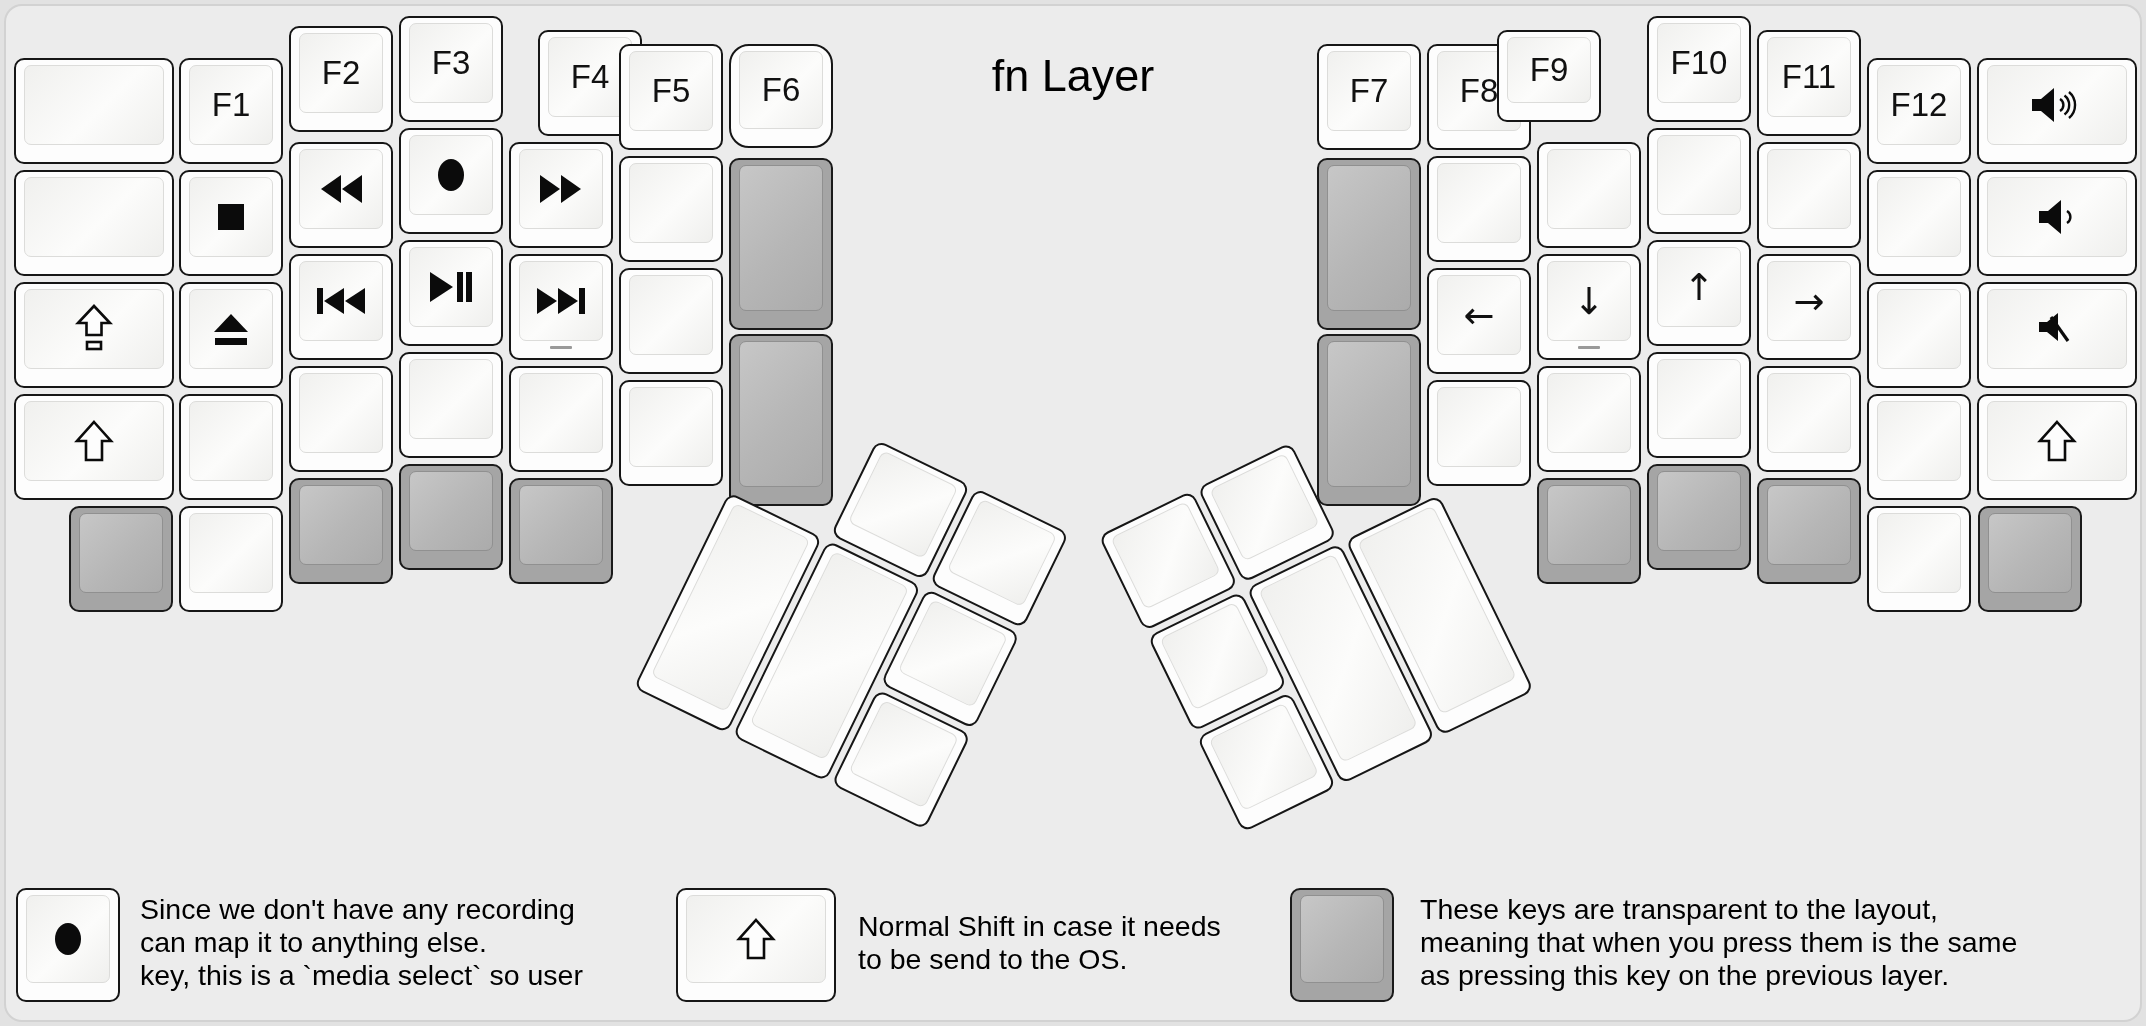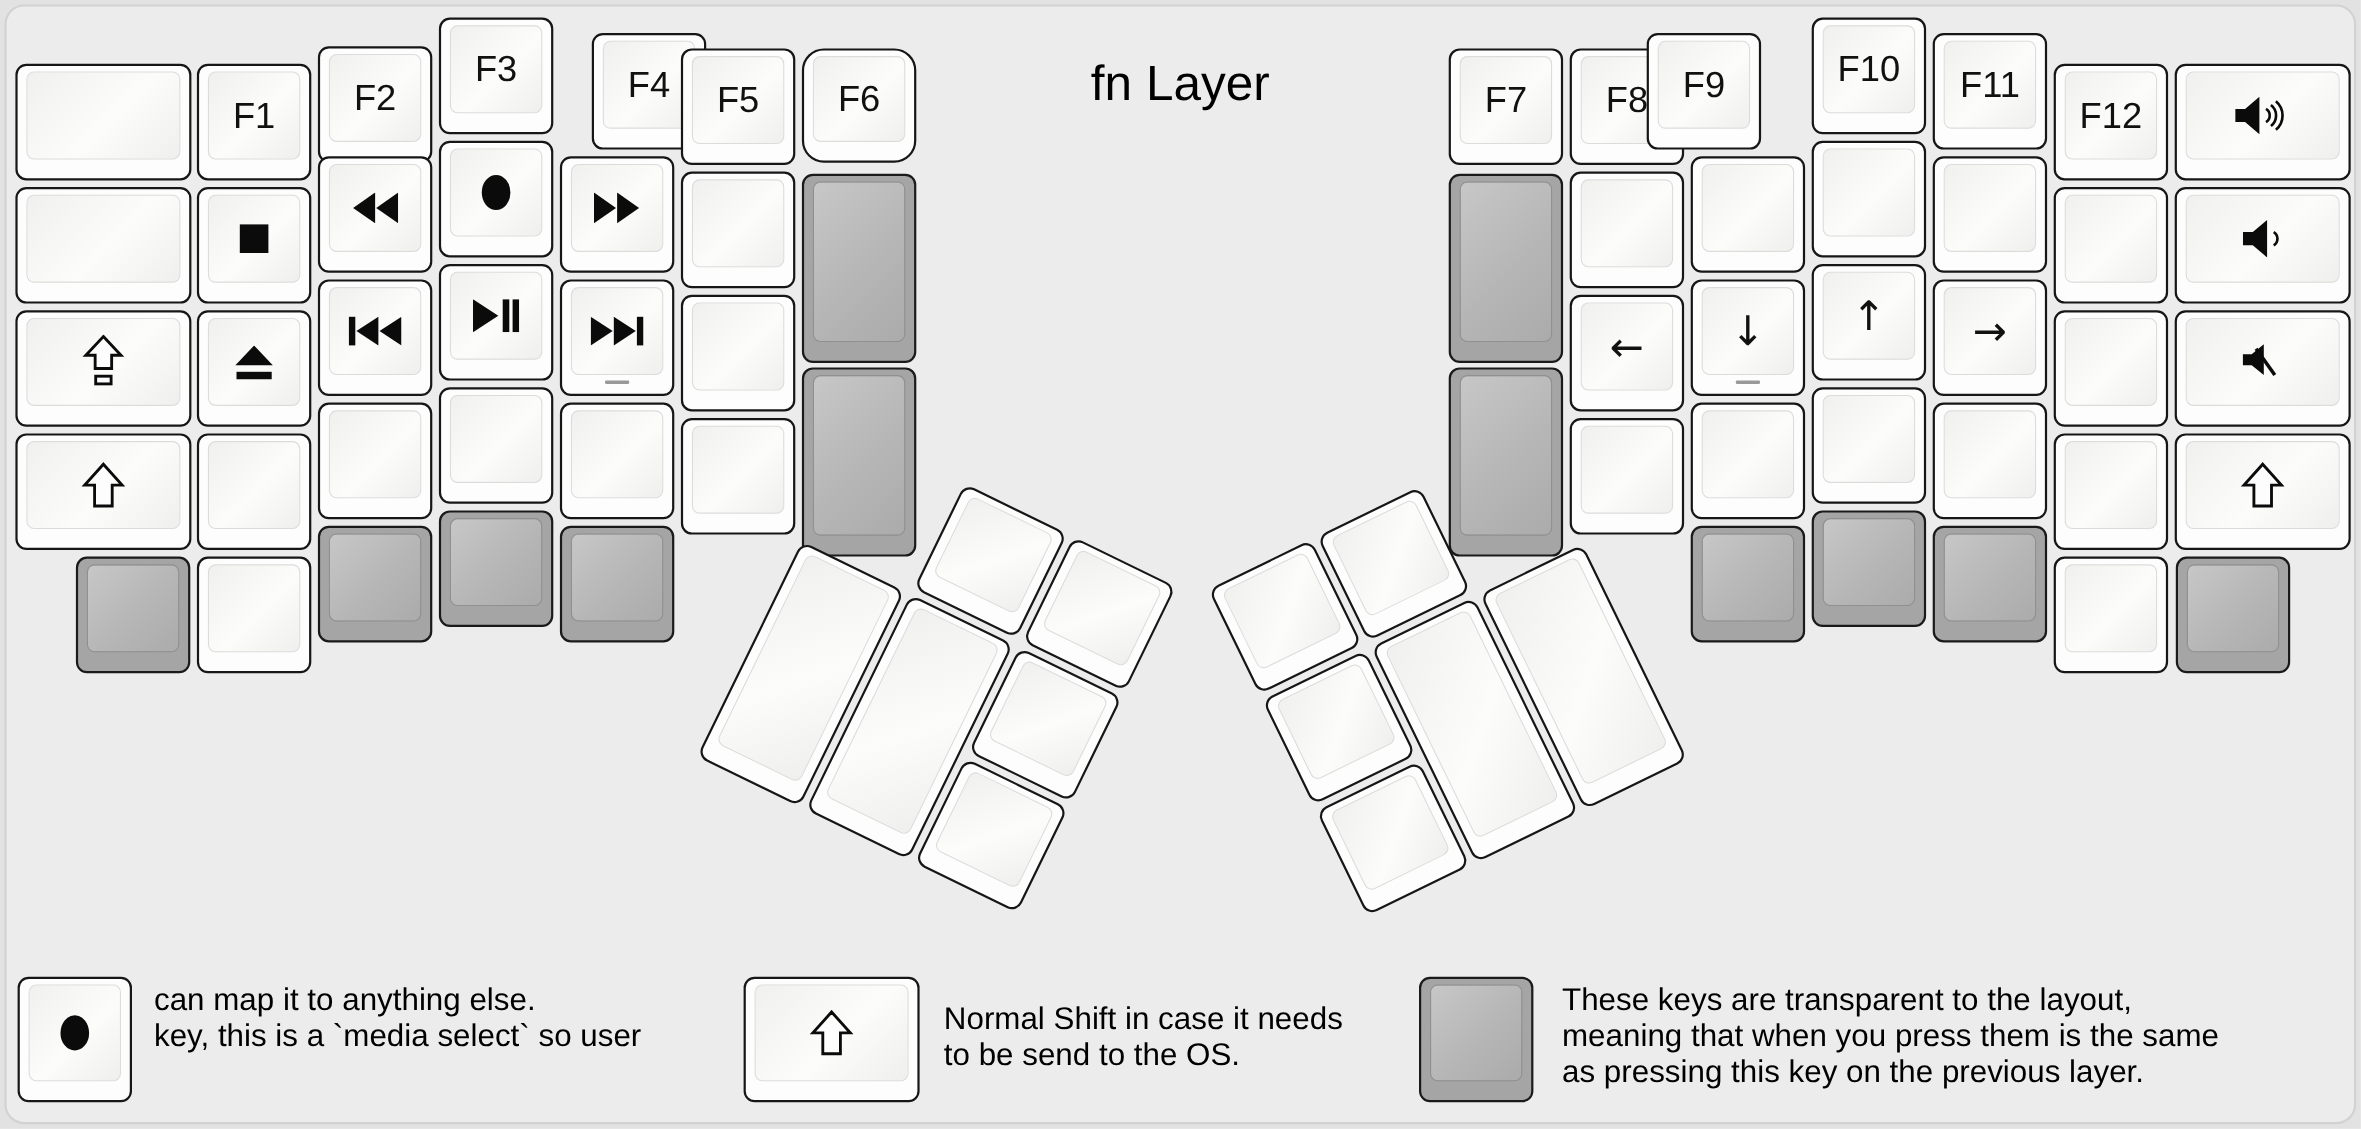--- a/index.html
+++ b/index.html
@@ -102,21 +102,21 @@
             </svg>
           </span>
         </div>
       </div>
       <div class="key" style="left: 179px; top: 394px; width: 104px; height: 106px;">
         <div class="cap"></div>
       </div>
       <div class="key" style="left: 179px; top: 506px; width: 104px; height: 106px;">
         <div class="cap"></div>
       </div>
-      <div class="key" style="left: 289px; top: 42px; width: 104px; height: 106px;">
+      <div class="key" style="left: 289px; top: 26px; width: 104px; height: 106px;">
         <div class="cap">
           <span class="klabel">F2</span>
         </div>
       </div>
       <div class="key" style="left: 289px; top: 142px; width: 104px; height: 106px;">
         <div class="cap">
           <span class="kicon">
             <svg width="42" height="28" viewBox="0 0 42 28" xmlns="http://www.w3.org/2000/svg">
               <path d="M21 0 L1 14 L21 28 Z" fill="#0b0b0b"></path>
               <path d="M42 0 L22 14 L42 28 Z" fill="#0b0b0b"></path>
@@ -255,21 +255,21 @@
       <div class="key" style="left: 1427px; top: 268px; width: 104px; height: 106px;">
         <div class="cap">
           <span class="kicon">
             <span class="kicon-text">←</span>
           </span>
         </div>
       </div>
       <div class="key" style="left: 1427px; top: 380px; width: 104px; height: 106px;">
         <div class="cap"></div>
       </div>
-      <div class="key" style="left: 1497px; top: 30px; width: 104px; height: 106px;">
+      <div class="key" style="left: 1497px; top: 30px; width: 104px; height: 92px;">
         <div class="cap">
           <span class="klabel">F9</span>
         </div>
       </div>
       <div class="key" style="left: 1537px; top: 142px; width: 104px; height: 106px;">
         <div class="cap"></div>
       </div>
       <div class="key" style="left: 1537px; top: 254px; width: 104px; height: 106px;">
         <div class="cap">
           <span class="kicon">
@@ -446,20 +446,21 @@
         <div class="key" style="left: -110px; top: 0px; width: 104px; height: 218px;">
           <div class="cap"></div>
         </div>
         <div class="key" style="left: -330px; top: 112px; width: 104px; height: 106px;">
           <div class="cap"></div>
         </div>
       </div>
     </div>
 
   <div class="legend-text" style="left:140px;top:893px;">
+    <div>Since we don't have any recording</div>
     <div>can map it to anything else.</div>
     <div>key, this is a `media select` so user</div>
   </div>
   <div class="legend-text" style="left:858px;top:910px;">
     <div>Normal Shift in case it needs</div>
     <div>to be send to the OS.</div>
   </div>
   <div class="legend-text" style="left:1420px;top:893px;">
     <div>These keys are transparent to the layout,</div>
     <div>meaning that when you press them is the same</div>

